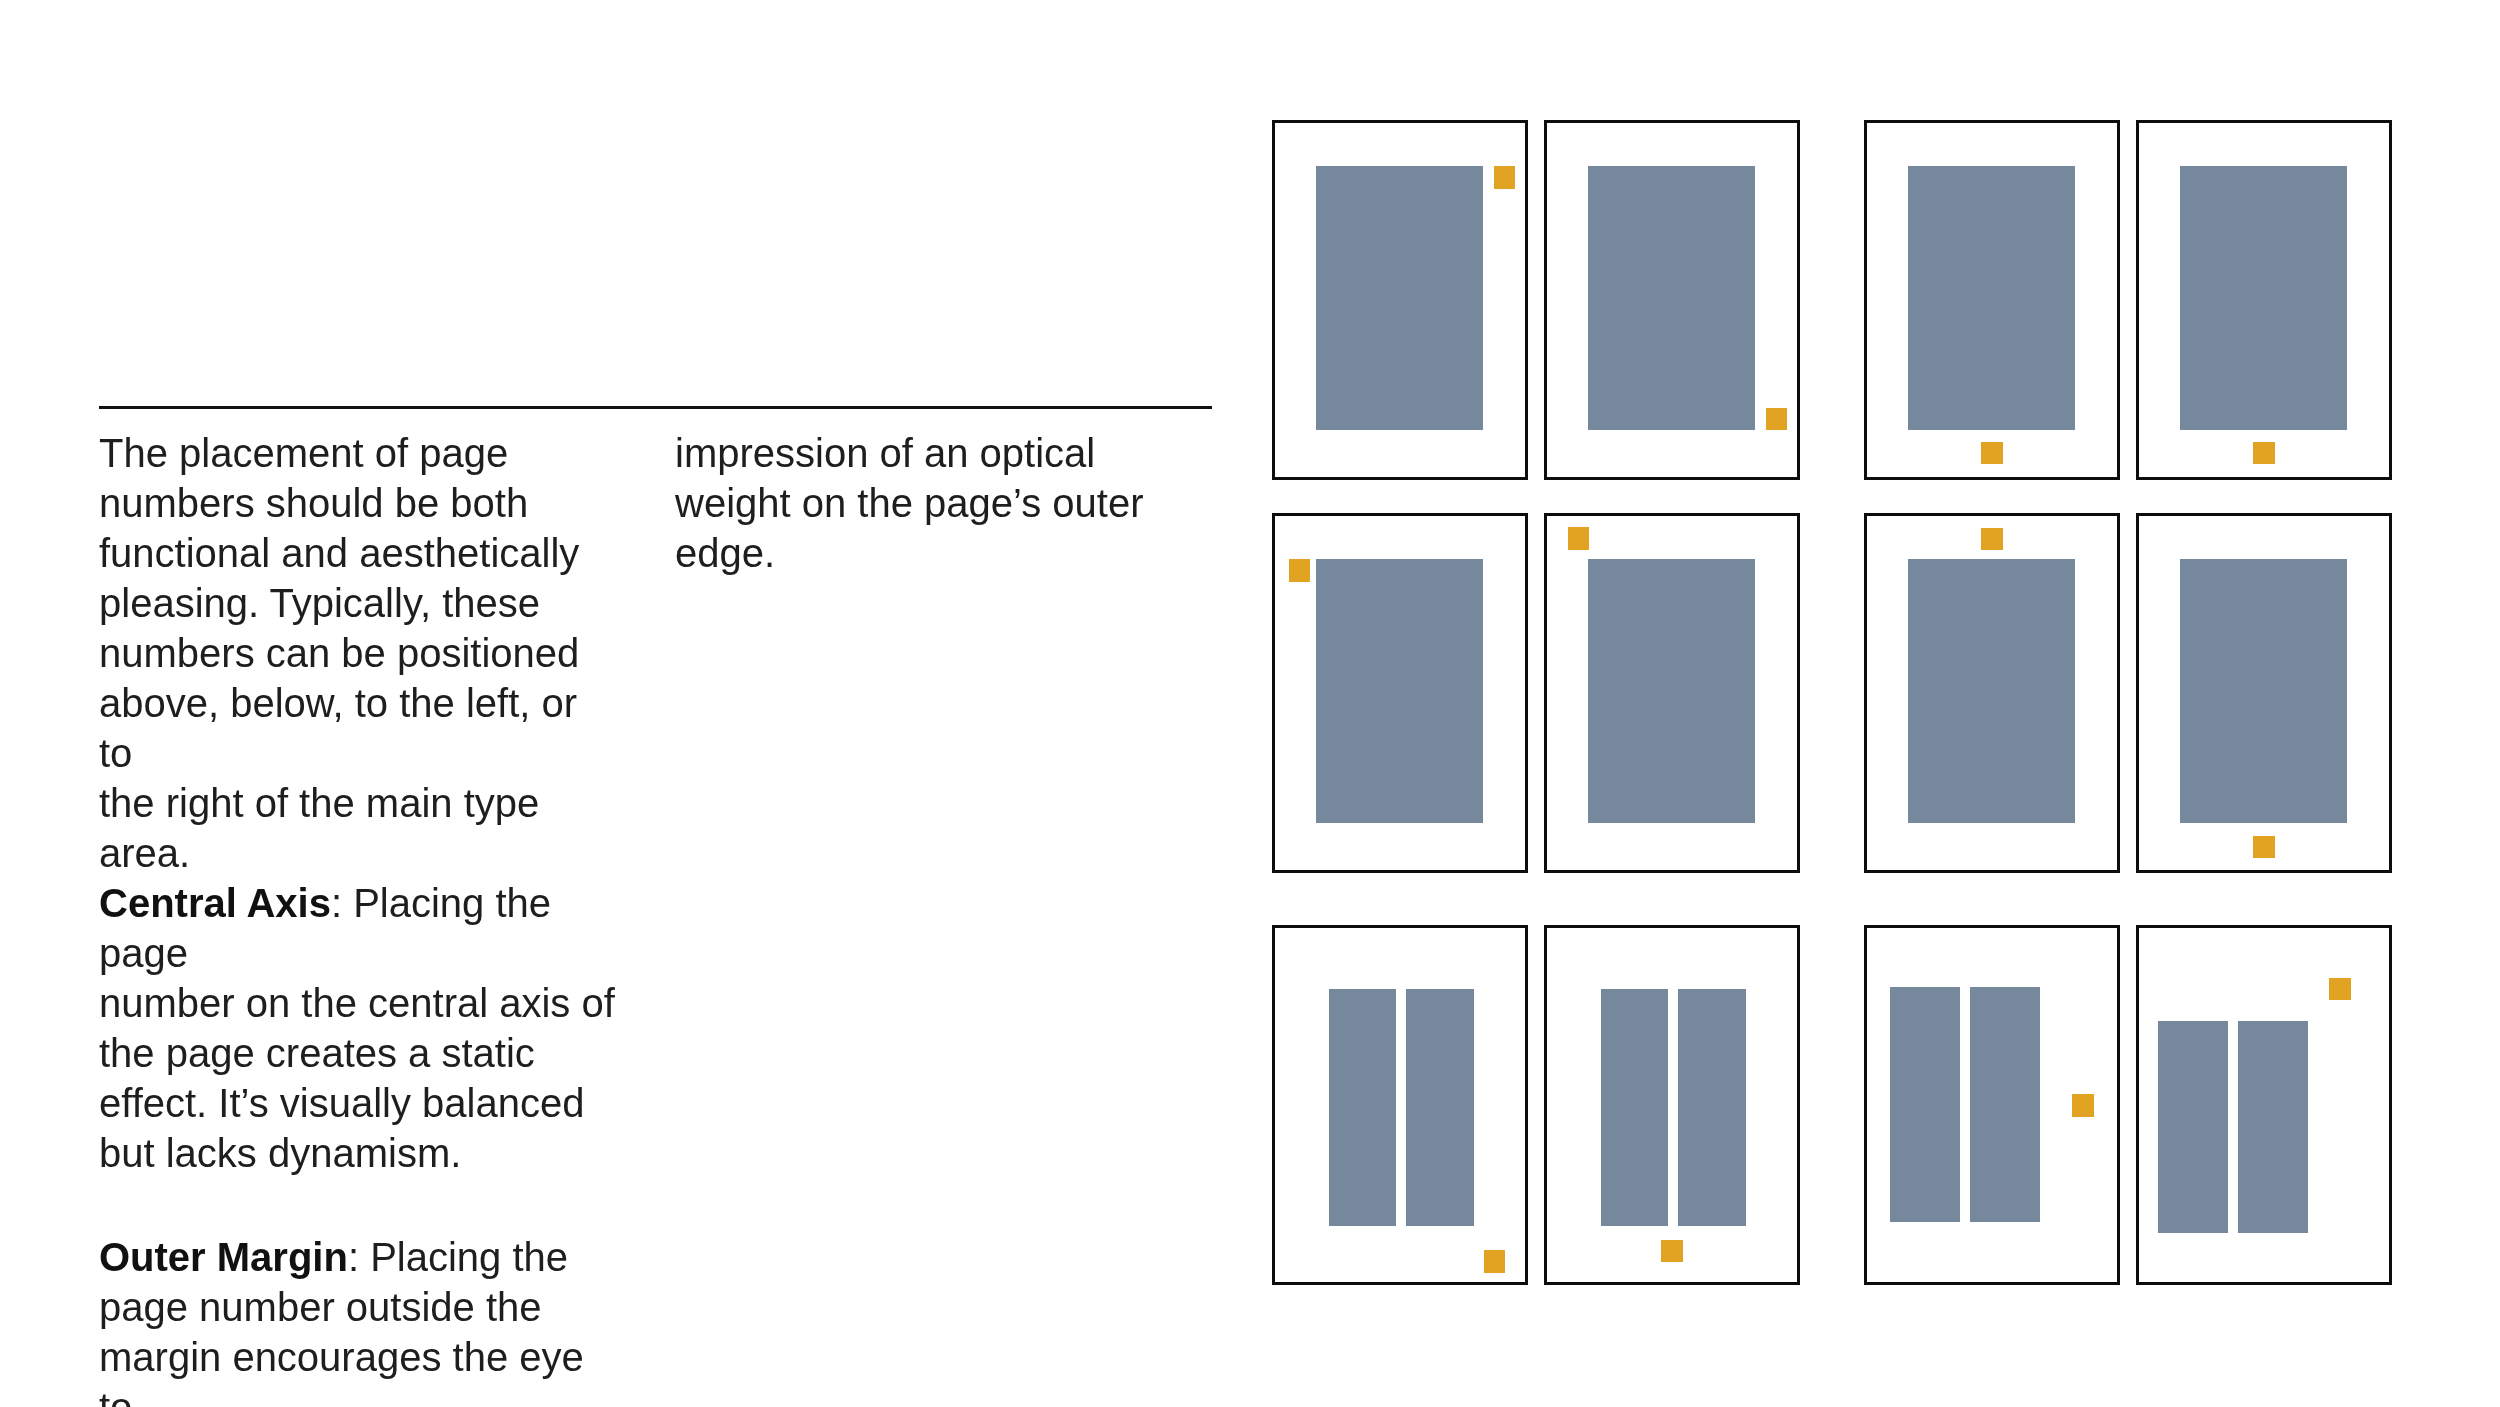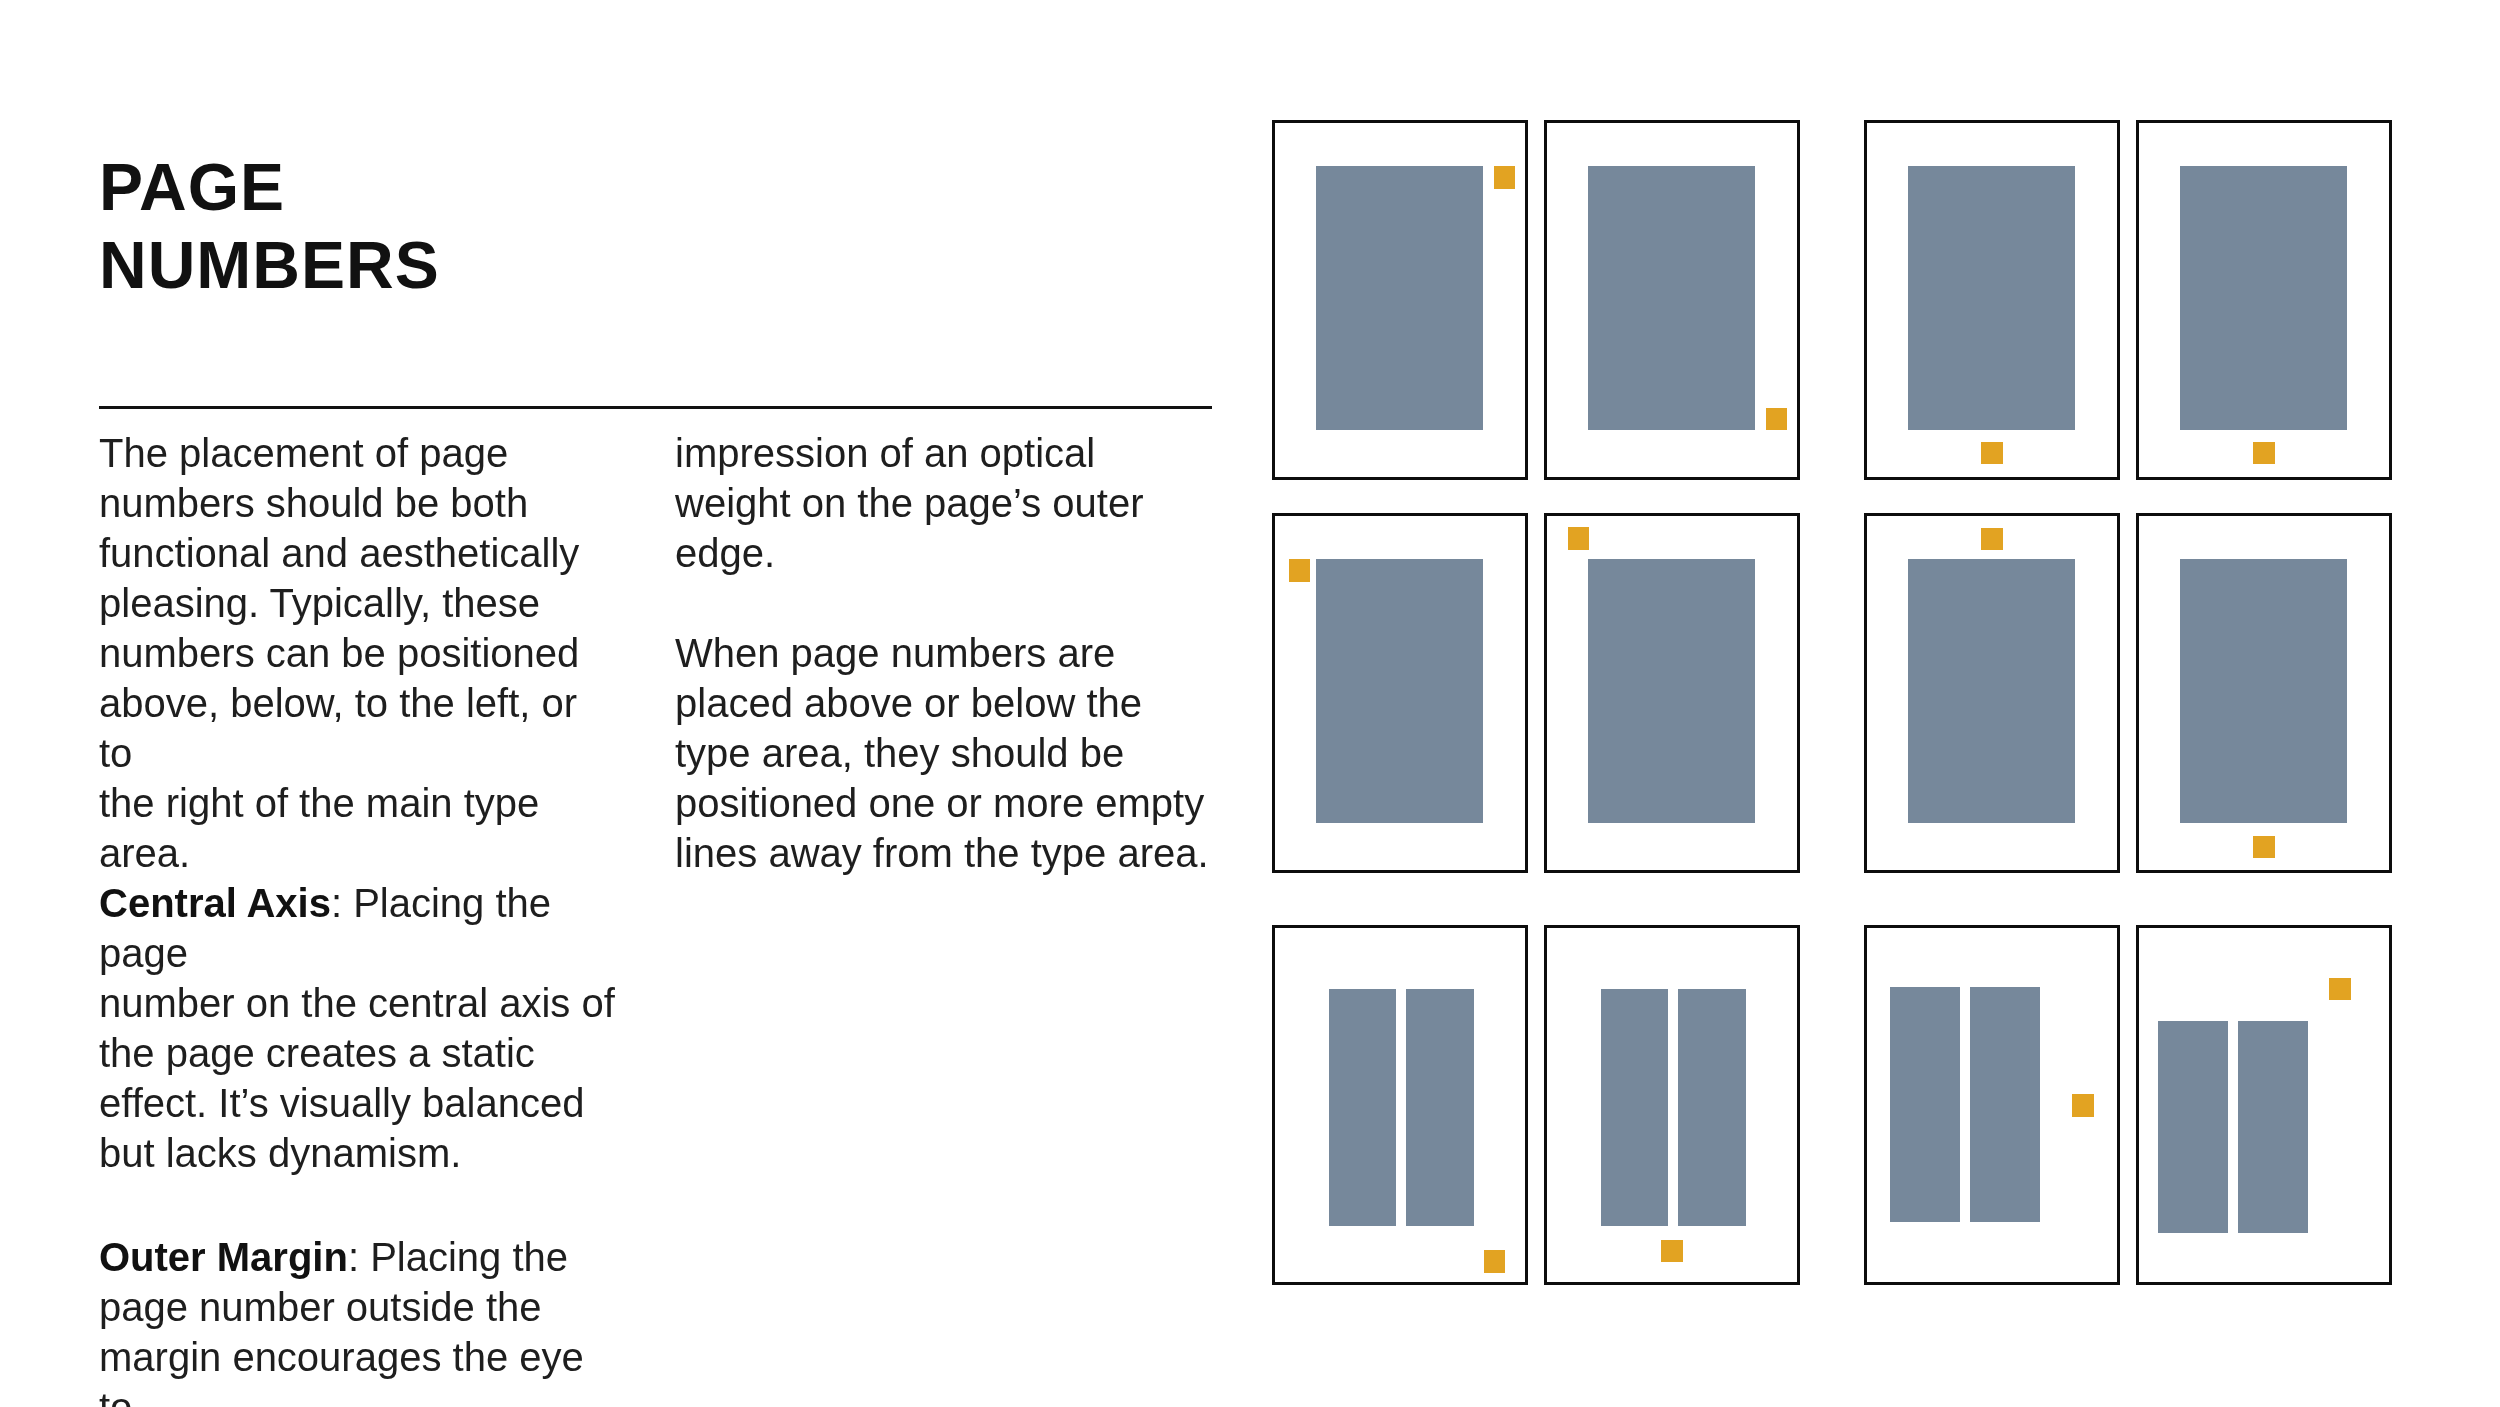--- a/index.html
+++ b/index.html
@@ -34,22 +34,20 @@
     background:#ffffff; border:3px solid #0d0d0d; box-sizing:border-box;
   }
   .type-block { position:absolute; }
   .marker { position:absolute; }
 </style>
 </head>
 <body>
 
 <div class="canvas">
 
-  <h1 class="title">PAGE
-NUMBERS</h1>
 
   <div class="rule"></div>
 
   <div class="textcol col1">
     <p><strong></strong><span>The placement of page
 numbers should be both
 functional and aesthetically
 pleasing. Typically, these
 numbers can be positioned
 above, below, to the left, or to
@@ -63,25 +61,20 @@
     <p class="gap-lg"><strong>Outer Margin</strong><span>: Placing the
 page number outside the
 margin encourages the eye to
 move outward and gives the</span></p>
   </div>
 
   <div class="textcol col2">
     <p><span>impression of an optical
 weight on the page’s outer
 edge.</span></p>
-    <p class="gap-md"><span>When page numbers are
-placed above or below the
-type area, they should be
-positioned one or more empty
-lines away from the type area.</span></p>
   </div>
 
   <div class="diagram-grid">
       <div class="page" style="left: 1272px; top: 120px; border-color: rgb(13, 13, 13);">
         <div class="type-block" style="left: 16.5%; top: 12.2%; width: 66.5%; height: 74.6%; background: rgb(118, 136, 155);"></div>
         <div class="marker" style="left: 87.5%; top: 12.2%; width: 8.6%; height: 6.4%; background: rgb(226, 163, 34);"></div>
       </div>
       <div class="page" style="left: 1544px; top: 120px; border-color: rgb(13, 13, 13);">
         <div class="type-block" style="left: 16.5%; top: 12.2%; width: 66.5%; height: 74.6%; background: rgb(118, 136, 155);"></div>
         <div class="marker" style="left: 87.5%; top: 80.4%; width: 8.6%; height: 6.4%; background: rgb(226, 163, 34);"></div>

